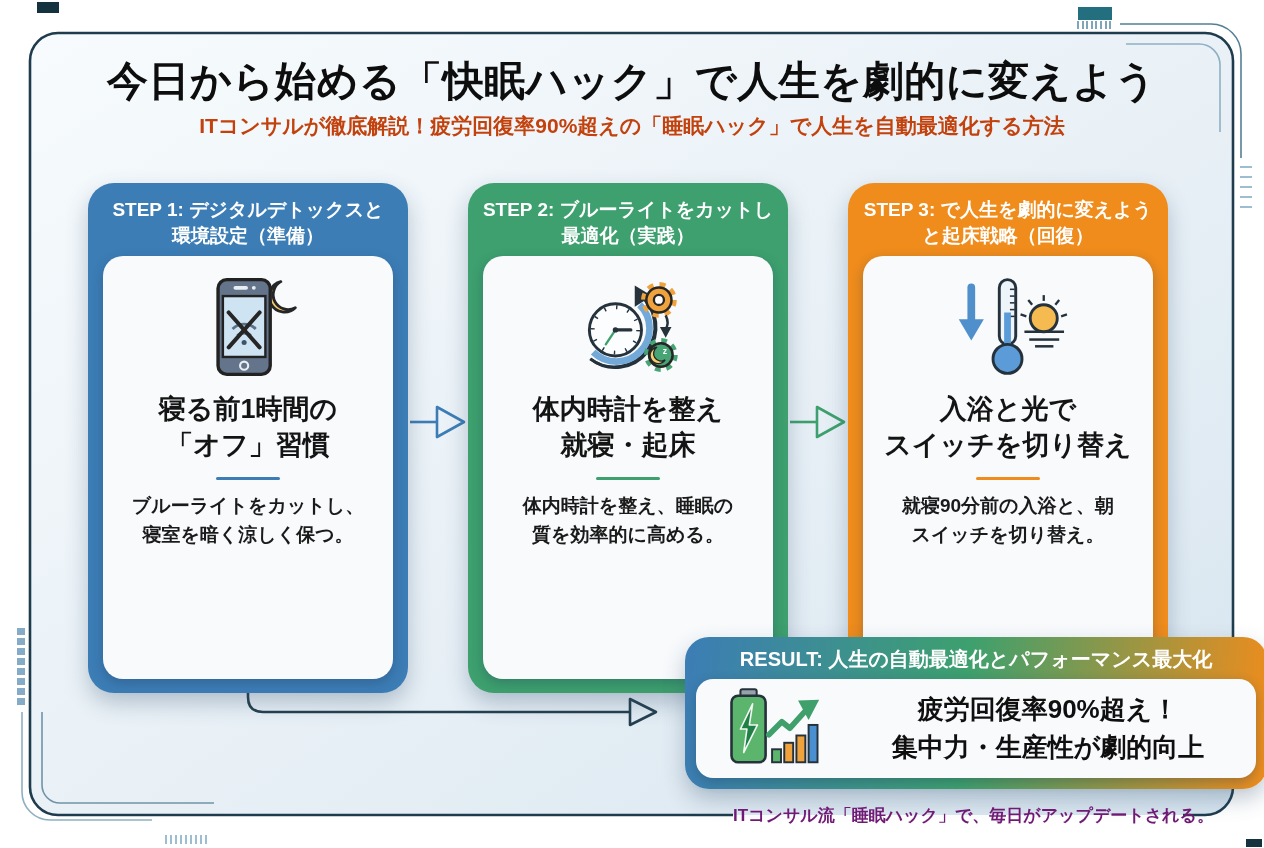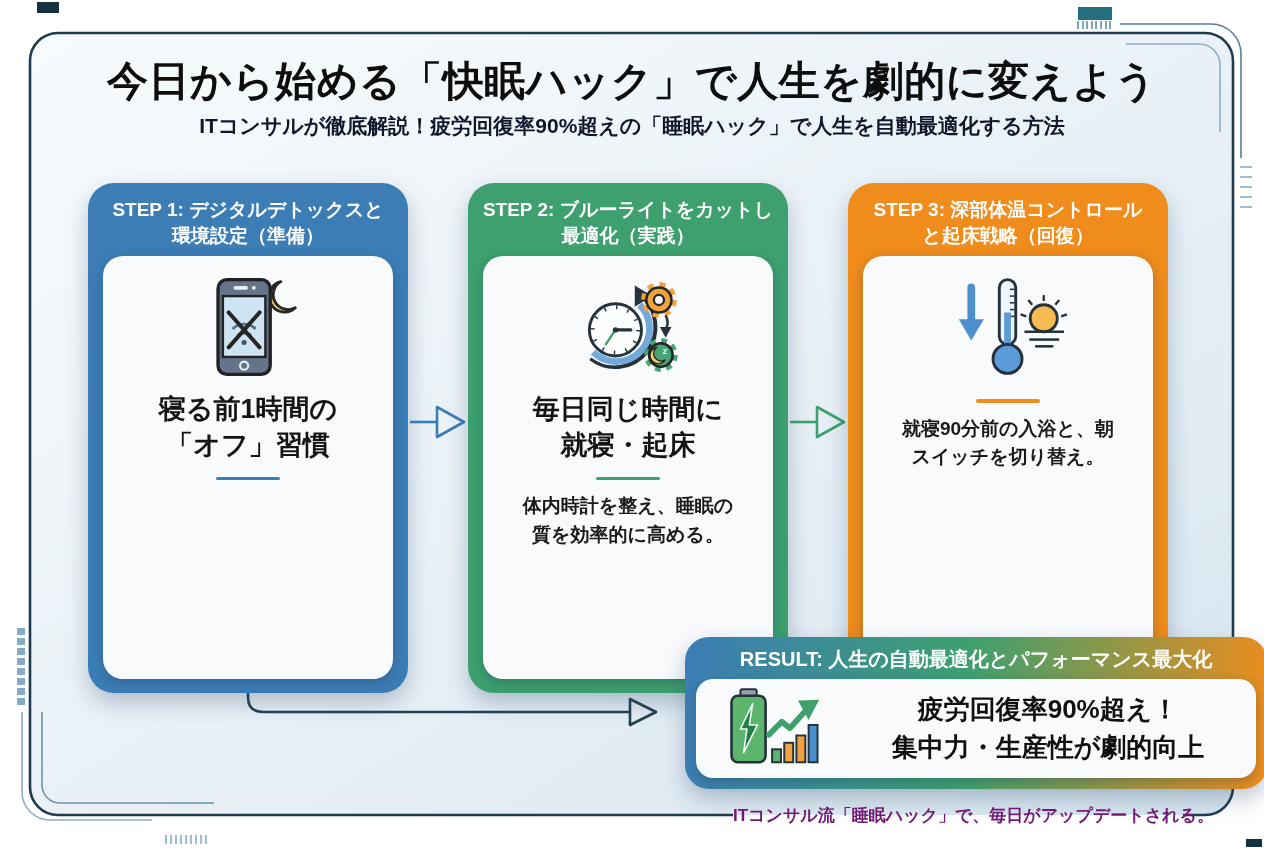--- a/index.html
+++ b/index.html
@@ -12,21 +12,21 @@
   .bg-svg { position:absolute; left:0; top:0; width:1264px; height:848px; }
 
   
   .page-title {
     position:absolute; left:60px; right:60px; top:54px;
     text-align:center; font-size:41px; font-weight:900; letter-spacing:0.5px;
     color:#0d0d0d; white-space:nowrap;
   }
   .page-subtitle {
     position:absolute; left:60px; right:60px; top:112px;
-    text-align:center; font-size:21px; font-weight:700; color:#0f172a;
+    text-align:center; font-size:21px; font-weight:700; color:#c2410c;
     white-space:nowrap;
   }
 
   
   .step-card {
     position:absolute; top:183px; width:320px; height:510px;
     border-radius:26px; background:var(--accent,#888);
     box-shadow:0 10px 22px rgba(45,75,105,0.30);
   }
   .step-card-1 { left:88px; }
@@ -173,20 +173,22 @@
           <path d="M 49 61 a 17 17 0 0 1 24 0" fill="none" stroke="#5b7186" stroke-width="3"></path>
           <path d="M 54 68 a 10 10 0 0 1 14 0" fill="none" stroke="#5b7186" stroke-width="3"></path>
           <circle cx="61" cy="75" r="2.6" fill="#3d5568"></circle>
           <line x1="45" y1="44" x2="77" y2="80" stroke="#262626" stroke-width="4.2" stroke-linecap="round"></line>
           <line x1="77" y1="44" x2="45" y2="80" stroke="#262626" stroke-width="4.2" stroke-linecap="round"></line>
         </svg>
       </div>
       <div class="step-title">寝る前1時間の
 「オフ」習慣</div>
       <div class="step-divider"></div>
+      <div class="step-desc">ブルーライトをカットし、
+寝室を暗く涼しく保つ。</div>
     </div>
   </div>
 
   <div class="step-card step-card-2" style="--accent: #3da06e;">
     <div class="step-header">STEP 2: ブルーライトをカットし
 最適化（実践）</div>
     <div class="step-body">
       <div class="step-icon">
         <svg width="128" height="114" viewBox="0 0 130 118">
           <path d="M 26 92 A 40 40 0 1 0 78 26" transform="scale(1,1)" fill="none" stroke="#25323c" stroke-width="3"></path>
@@ -202,30 +204,30 @@
           <circle cx="97" cy="31" r="13" fill="#f0a33c" stroke="#262626" stroke-width="2.6"></circle>
           <circle cx="97" cy="31" r="5.2" fill="#fdfdfd" stroke="#262626" stroke-width="2.4"></circle>
           <path d="M 104 47 q 4 8 0 14" fill="none" stroke="#25323c" stroke-width="2.6"></path>
           <polygon points="98,59 110,59 104,70" fill="#25323c"></polygon>
           <circle cx="99" cy="88" r="13.5" fill="none" stroke="#47a474" stroke-width="8" stroke-dasharray="5.3 5.3"></circle>
           <circle cx="99" cy="88" r="12.2" fill="#47a474" stroke="#262626" stroke-width="2.6"></circle>
           <path d="M 95 80 A 8.5 8.5 0 1 0 103.5 93 A 6.6 6.6 0 0 1 95 80 Z" fill="#f3cf6f" stroke="#262626" stroke-width="1.4"></path>
           <text x="101" y="87" font-size="9" font-weight="bold" fill="#ffffff" font-family="Liberation Sans, sans-serif">z</text>
         </svg>
       </div>
-      <div class="step-title">毎日同じ時間に
+      <div class="step-title">体内時計を整え
 就寝・起床</div>
       <div class="step-divider"></div>
       <div class="step-desc">体内時計を整え、睡眠の
 質を効率的に高める。</div>
     </div>
   </div>
 
   <div class="step-card step-card-3" style="--accent: #ef8c1c;">
-    <div class="step-header">STEP 3: 深部体温コントロール
+    <div class="step-header">STEP 3: で人生を劇的に変えよう
 と起床戦略（回復）</div>
     <div class="step-body">
       <div class="step-icon">
         <svg width="128" height="114" viewBox="0 0 130 118">
           <line x1="27" y1="18" x2="27" y2="54" stroke="#4f90cc" stroke-width="8" stroke-linecap="round"></line>
           <polygon points="14,51 40,51 27,73" fill="#4f90cc"></polygon>
           <rect x="56" y="10" width="17" height="67" rx="8.5" fill="#edf4fa" stroke="#25323c" stroke-width="3"></rect>
           <line x1="67" y1="20" x2="72" y2="20" stroke="#25323c" stroke-width="1.6"></line>
           <line x1="67" y1="27" x2="72" y2="27" stroke="#25323c" stroke-width="1.6"></line>
           <line x1="67" y1="34" x2="72" y2="34" stroke="#25323c" stroke-width="1.6"></line>
@@ -237,20 +239,22 @@
           <line x1="102" y1="32" x2="102" y2="26" stroke="#25323c" stroke-width="2.4"></line>
           <line x1="90" y1="36" x2="86" y2="31" stroke="#25323c" stroke-width="2.4"></line>
           <line x1="114" y1="36" x2="118" y2="31" stroke="#25323c" stroke-width="2.4"></line>
           <line x1="84" y1="48" x2="78" y2="46" stroke="#25323c" stroke-width="2.4"></line>
           <line x1="120" y1="48" x2="126" y2="46" stroke="#25323c" stroke-width="2.4"></line>
           <line x1="82" y1="64" x2="123" y2="64" stroke="#25323c" stroke-width="2.6"></line>
           <line x1="87" y1="72" x2="118" y2="72" stroke="#25323c" stroke-width="2.6"></line>
           <line x1="93" y1="79" x2="112" y2="79" stroke="#25323c" stroke-width="2.6"></line>
         </svg>
       </div>
+      <div class="step-title">入浴と光で
+スイッチを切り替え</div>
       <div class="step-divider"></div>
       <div class="step-desc">就寝90分前の入浴と、朝
 スイッチを切り替え。</div>
     </div>
   </div>
 
   <div class="result-card" style="background: linear-gradient(95deg, rgb(60, 125, 182) 0%, rgb(61, 160, 110) 48%, rgb(239, 140, 28) 100%);">
     <div class="result-header">RESULT: 人生の自動最適化とパフォーマンス最大化</div>
     <div class="result-body">
       <span style="display:inline-flex;">

